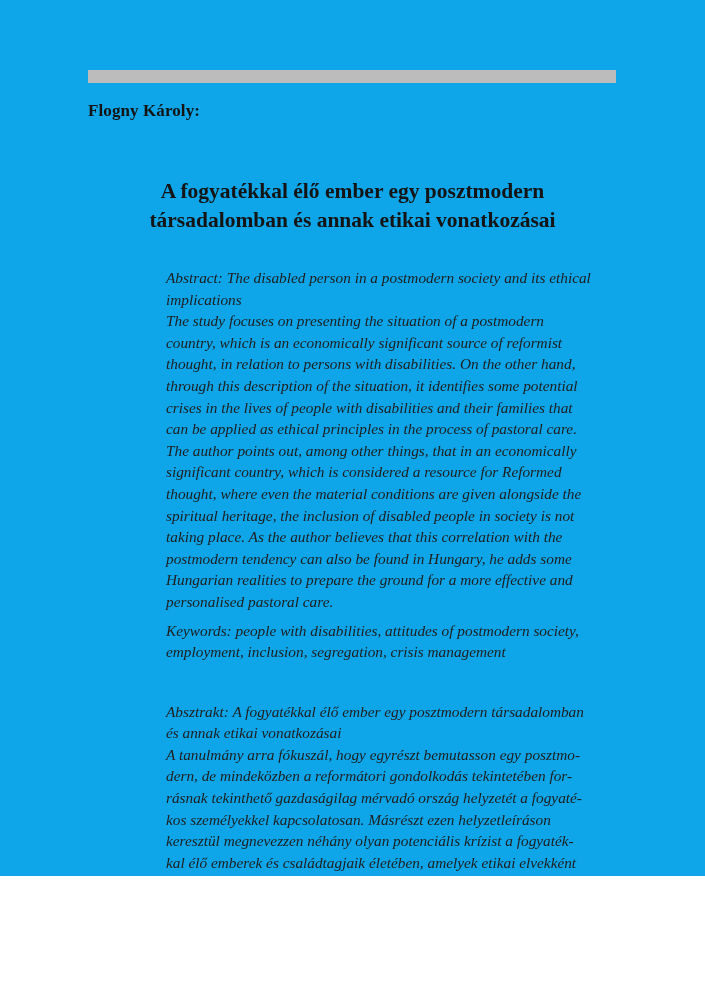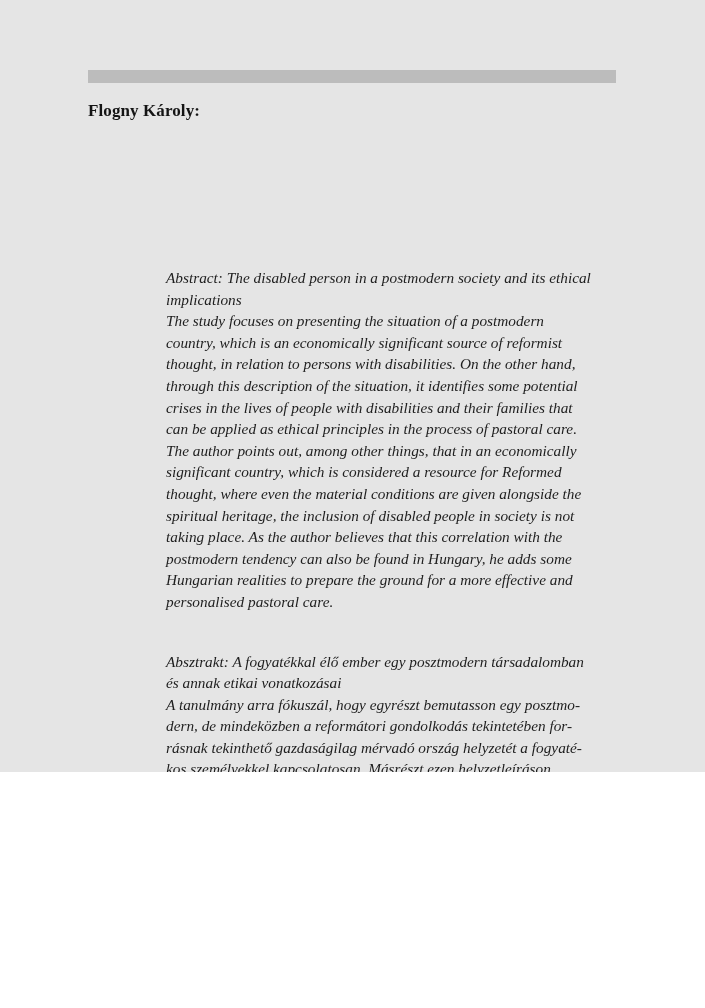--- a/index.html
+++ b/index.html
@@ -3,22 +3,22 @@
 <meta charset="utf-8">
 <style>
   html, body {
     margin: 0;
     padding: 0;
     background: #ffffff;
   }
   .page {
     position: relative;
     width: 705px;
-    height: 772px;
-    background: #e5e5e5;
+    height: 876px;
+    background: #0ea5e9;
     overflow: hidden;
     font-family: "Liberation Serif", "DejaVu Serif", serif;
   }
   .top-rule {
     position: absolute;
     left: 88px;
     top: 70px;
     width: 528px;
     height: 13px;
     background: #bcbcbc;
@@ -69,39 +69,43 @@
   }
 </style>
 </head>
 <body>
 
 <div class="page">
   <div class="top-rule" style="background: rgb(188, 188, 188);"></div>
 
   <div class="author-line">Flogny Károly:</div>
 
+  <h1 class="article-title">A fogyatékkal élő ember egy posztmodern
+társadalomban és annak etikai vonatkozásai</h1>
 
   <div class="content-column">
     <p class="para-abstract-en">Abstract: The disabled person in a postmodern society and its ethical
 implications
 The study focuses on presenting the situation of a postmodern
 country, which is an economically significant source of reformist
 thought, in relation to persons with disabilities. On the other hand,
 through this description of the situation, it identifies some potential
 crises in the lives of people with disabilities and their families that
 can be applied as ethical principles in the process of pastoral care.
 The author points out, among other things, that in an economically
 significant country, which is considered a resource for Reformed
 thought, where even the material conditions are given alongside the
 spiritual heritage, the inclusion of disabled people in society is not
 taking place. As the author believes that this correlation with the
 postmodern tendency can also be found in Hungary, he adds some
 Hungarian realities to prepare the ground for a more effective and
 personalised pastoral care.</p>
 
+    <p class="para-keywords">Keywords: people with disabilities, attitudes of postmodern society,
+employment, inclusion, segregation, crisis management</p>
 
     <p class="para-abstract-hu">Absztrakt: A fogyatékkal élő ember egy posztmodern társadalomban
 és annak etikai vonatkozásai
 A tanulmány arra fókuszál, hogy egyrészt bemutasson egy posztmo-
 dern, de mindeközben a reformátori gondolkodás tekintetében for-
 rásnak tekinthető gazdaságilag mérvadó ország helyzetét a fogyaté-
 kos személyekkel kapcsolatosan. Másrészt ezen helyzetleíráson
 keresztül megnevezzen néhány olyan potenciális krízist a fogyaték-
 kal élő emberek és családtagjaik életében, amelyek etikai elvekként
 alkalmazható a lelkigondozás folyamán. A szerző rámutat többek

